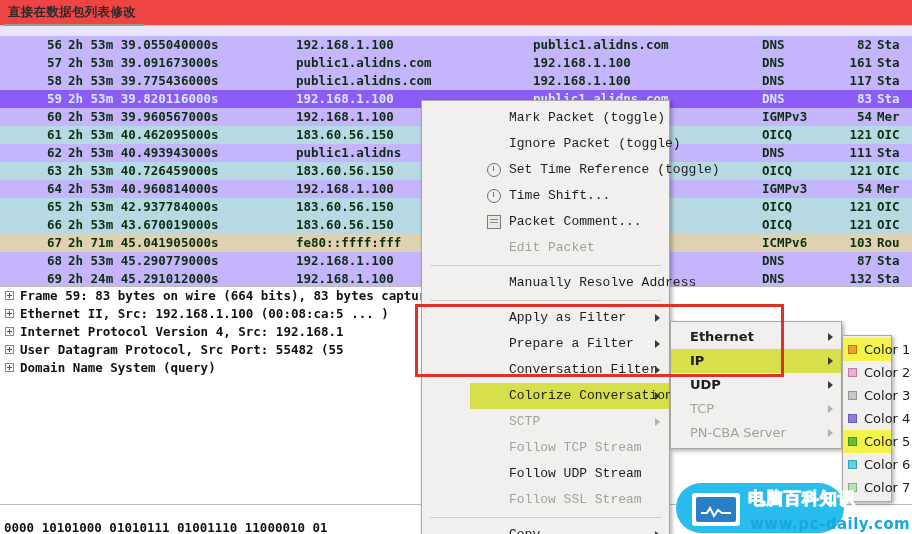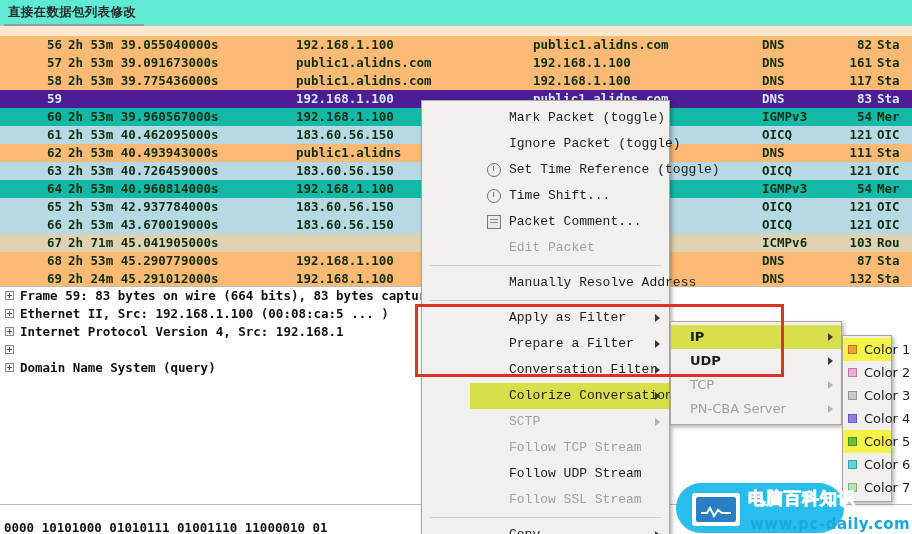--- a/index.html
+++ b/index.html
@@ -7,21 +7,21 @@
     width:912px;height:534px;overflow:hidden;position:relative;
     background:#f0f0f0;
     font-family:"Liberation Sans", sans-serif;
     font-size:12px;color:#000;
   }
   .root{position:absolute;inset:0;background:#e9e9e4;}
 
   
   .caption-bar{
     position:absolute;left:0;top:0;width:912px;height:26px;
-    background:#5eead4;border-bottom:1px solid #c8c6c0;
+    background:#ef4444;border-bottom:1px solid #c8c6c0;
     box-sizing:border-box;
   }
   .caption-text{
     position:absolute;left:8px;top:4px;
     font-size:12.5px;font-weight:bold;color:#2b2b2b;
     letter-spacing:.3px;
     font-family:"DejaVu Sans", sans-serif;
   }
   .caption-underline{
     position:absolute;left:4px;top:24px;width:140px;height:2px;background:#9a9a95;
@@ -40,25 +40,25 @@
     color:#0f2d10;
   }
   .prow .c-no   {position:absolute;left:0px;  width:62px; text-align:right;}
   .prow .c-time {position:absolute;left:68px; width:220px;text-align:left;}
   .prow .c-src  {position:absolute;left:296px;width:210px;text-align:left;}
   .prow .c-dst  {position:absolute;left:533px;width:215px;text-align:left;}
   .prow .c-proto{position:absolute;left:762px;width:70px; text-align:left;}
   .prow .c-len  {position:absolute;left:828px;width:44px; text-align:right;}
   .prow .c-info {position:absolute;left:877px;width:120px;text-align:left;}
 
-  .bg-green {background:#fdba74;}
+  .bg-green {background:#c4b5fd;}
   .bg-blue  {background:#b7d9e4;}
-  .bg-tan   {background:#14b8a6;}
+  .bg-tan   {background:#c4b5fd;}
   .bg-tan2  {background:#ded2b3;}
-  .bg-sel   {background:#4c1d95;color:#ffffff;}
+  .bg-sel   {background:#8b5cf6;color:#ffffff;}
   .bg-sel .c-no,.bg-sel .c-time,.bg-sel .c-src,.bg-sel .c-dst,
   .bg-sel .c-proto,.bg-sel .c-len,.bg-sel .c-info{color:#d6eaff;}
 
   
   .detail-pane{
     position:absolute;left:0;top:286px;width:912px;height:218px;
     background:#ffffff;border-top:1px solid #bdbdb8;
     overflow:hidden;
   }
   .dline{
@@ -250,20 +250,21 @@
           <span class="c-no">58</span>
           <span class="c-time">2h 53m 39.775436000s</span>
           <span class="c-src">public1.alidns.com</span>
           <span class="c-dst">192.168.1.100</span>
           <span class="c-proto">DNS</span>
           <span class="c-len">117</span>
           <span class="c-info">Sta</span>
         </div>
         <div class="prow bg-sel">
           <span class="c-no">59</span>
+          <span class="c-time">2h 53m 39.820116000s</span>
           <span class="c-src">192.168.1.100</span>
           <span class="c-dst">public1.alidns.com</span>
           <span class="c-proto">DNS</span>
           <span class="c-len">83</span>
           <span class="c-info">Sta</span>
         </div>
         <div class="prow bg-tan">
           <span class="c-no">60</span>
           <span class="c-time">2h 53m 39.960567000s</span>
           <span class="c-src">192.168.1.100</span>
@@ -322,20 +323,21 @@
           <span class="c-time">2h 53m 43.670019000s</span>
           <span class="c-src">183.60.56.150</span>
           <span class="c-dst"></span>
           <span class="c-proto">OICQ</span>
           <span class="c-len">121</span>
           <span class="c-info">OIC</span>
         </div>
         <div class="prow bg-tan2">
           <span class="c-no">67</span>
           <span class="c-time">2h 71m 45.041905000s</span>
+          <span class="c-src">fe80::ffff:fff</span>
           <span class="c-dst"></span>
           <span class="c-proto">ICMPv6</span>
           <span class="c-len">103</span>
           <span class="c-info">Rou</span>
         </div>
         <div class="prow bg-green">
           <span class="c-no">68</span>
           <span class="c-time">2h 53m 45.290779000s</span>
           <span class="c-src">192.168.1.100</span>
           <span class="c-dst">s.com</span>
@@ -354,21 +356,21 @@
         </div>
       </div>
   </div>
   <div class="vscroll"></div>
 
   <div class="detail-pane">
     <div id="dtree">
         <div class="dline"><span class="dexp"></span><span>Frame 59: 83 bytes on wire (664 bits), 83 bytes captured (664 bits) on interface 0</span></div>
         <div class="dline"><span class="dexp"></span><span>Ethernet II, Src: 192.168.1.100 (00:08:ca:5 ... )</span></div>
         <div class="dline"><span class="dexp"></span><span>Internet Protocol Version 4, Src: 192.168.1</span></div>
-        <div class="dline"><span class="dexp"></span></div>
+        <div class="dline"><span class="dexp"></span><span>User Datagram Protocol, Src Port: 55482 (55</span></div>
         <div class="dline"><span class="dexp"></span><span>Domain Name System (query)</span></div>
       </div>
   </div>
 
   <div class="hex-pane">
     <div class="hexline">0000   10101000 01010111 01001110 11000010 01</div>
   </div>
 
   <div class="ctxmenu" id="ctxmenu">
       <div class="mi"><span>Mark Packet (toggle)</span></div>
@@ -386,20 +388,21 @@
       <div class="mi hl"><span>Colorize Conversation</span><span class="arrow"></span></div>
       <div class="mi disabled"><span>SCTP</span><span class="arrow"></span></div>
       <div class="mi disabled"><span>Follow TCP Stream</span></div>
       <div class="mi"><span>Follow UDP Stream</span></div>
       <div class="mi disabled"><span>Follow SSL Stream</span></div>
       <div class="msep"></div>
       <div class="mi"><span>Copy</span><span class="arrow"></span></div>
     </div>
 
   <div class="submenu" id="submenu">
+      <div class="sm-item"><span>Ethernet</span><span class="arrow"></span></div>
       <div class="sm-item hl"><span>IP</span><span class="arrow"></span></div>
       <div class="sm-item"><span>UDP</span><span class="arrow"></span></div>
       <div class="sm-item disabled"><span>TCP</span><span class="arrow"></span></div>
       <div class="sm-item disabled"><span>PN-CBA Server</span><span class="arrow"></span></div>
     </div>
 
   <div class="colormenu" id="colormenu">
       <div class="cm-item hl"><span class="cm-swatch" style="background: rgb(240, 160, 48);"></span><span>Color 1</span></div>
       <div class="cm-item"><span class="cm-swatch" style="background: rgb(244, 168, 216);"></span><span>Color 2</span></div>
       <div class="cm-item"><span class="cm-swatch" style="background: rgb(200, 200, 200);"></span><span>Color 3</span></div>

